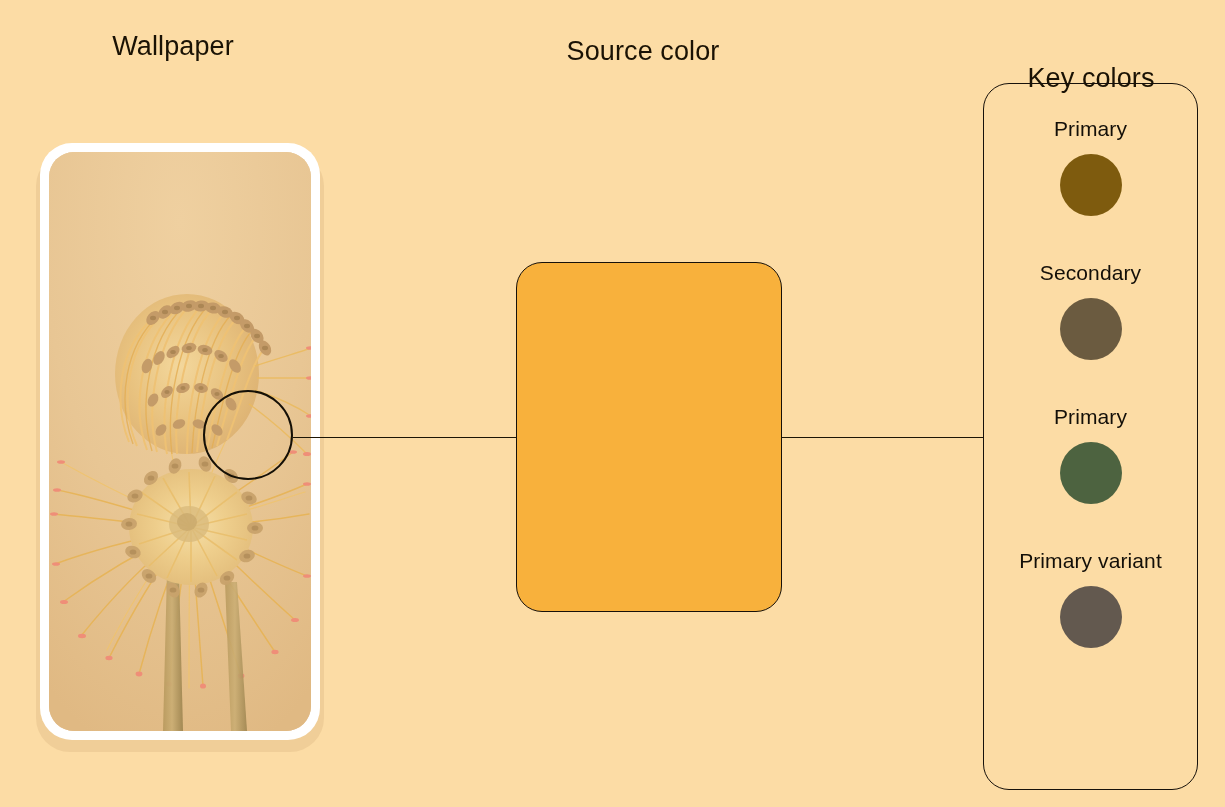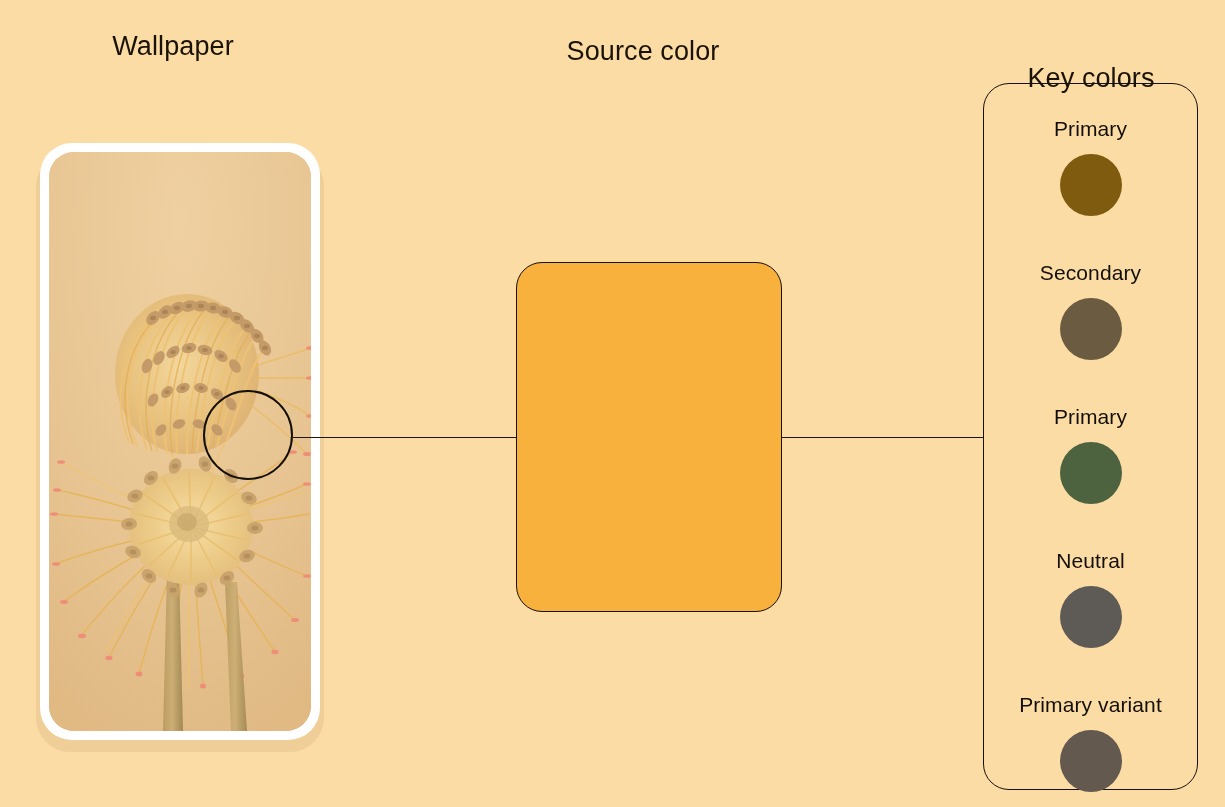--- a/index.html
+++ b/index.html
@@ -394,24 +394,20 @@
     <div class="key-row">
       <div class="key-label">Secondary</div>
       <div class="key-swatch" style="background-color: rgb(107, 91, 64);"></div>
     </div>
 
     <div class="key-row">
       <div class="key-label">Primary</div>
       <div class="key-swatch" style="background-color: rgb(77, 99, 64);"></div>
     </div>
 
-    <div class="key-row">
-      <div class="key-label">Neutral</div>
-      <div class="key-swatch" style="background-color: rgb(94, 91, 86);"></div>
-    </div>
 
     <div class="key-row">
       <div class="key-label">Primary variant</div>
       <div class="key-swatch" style="background-color: rgb(99, 89, 79);"></div>
     </div>
 
   </div>
 </div>
 
 </body></html>

